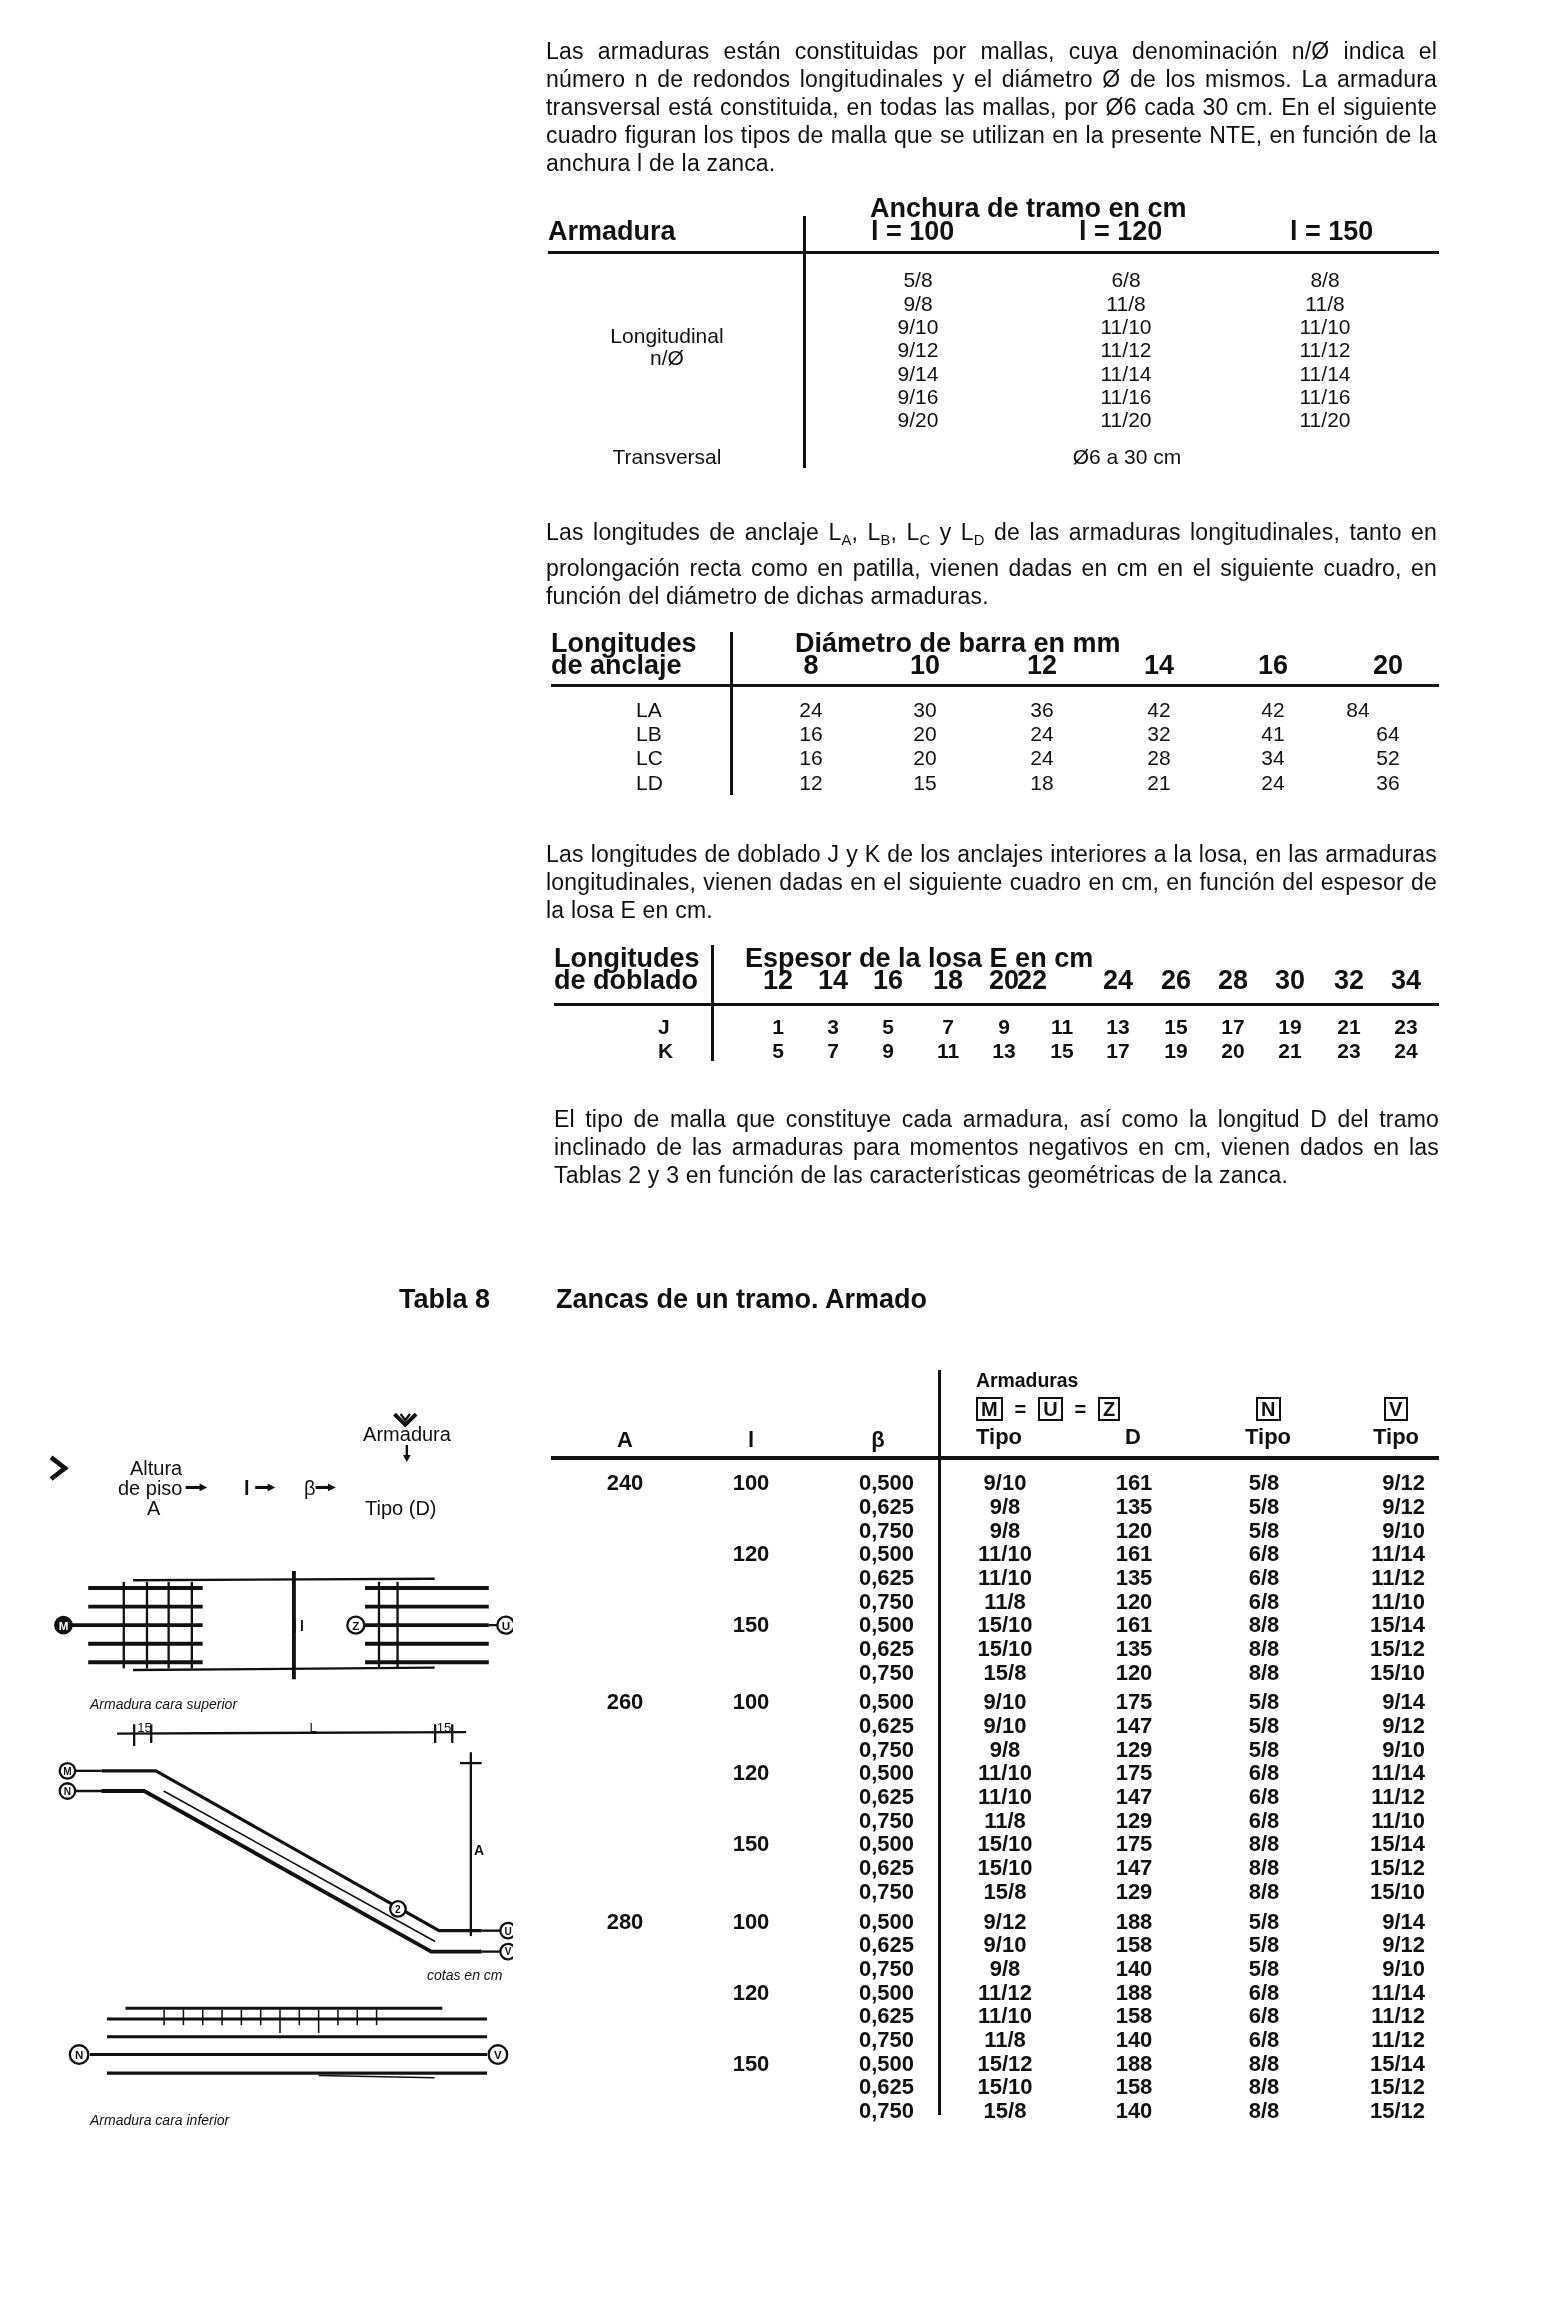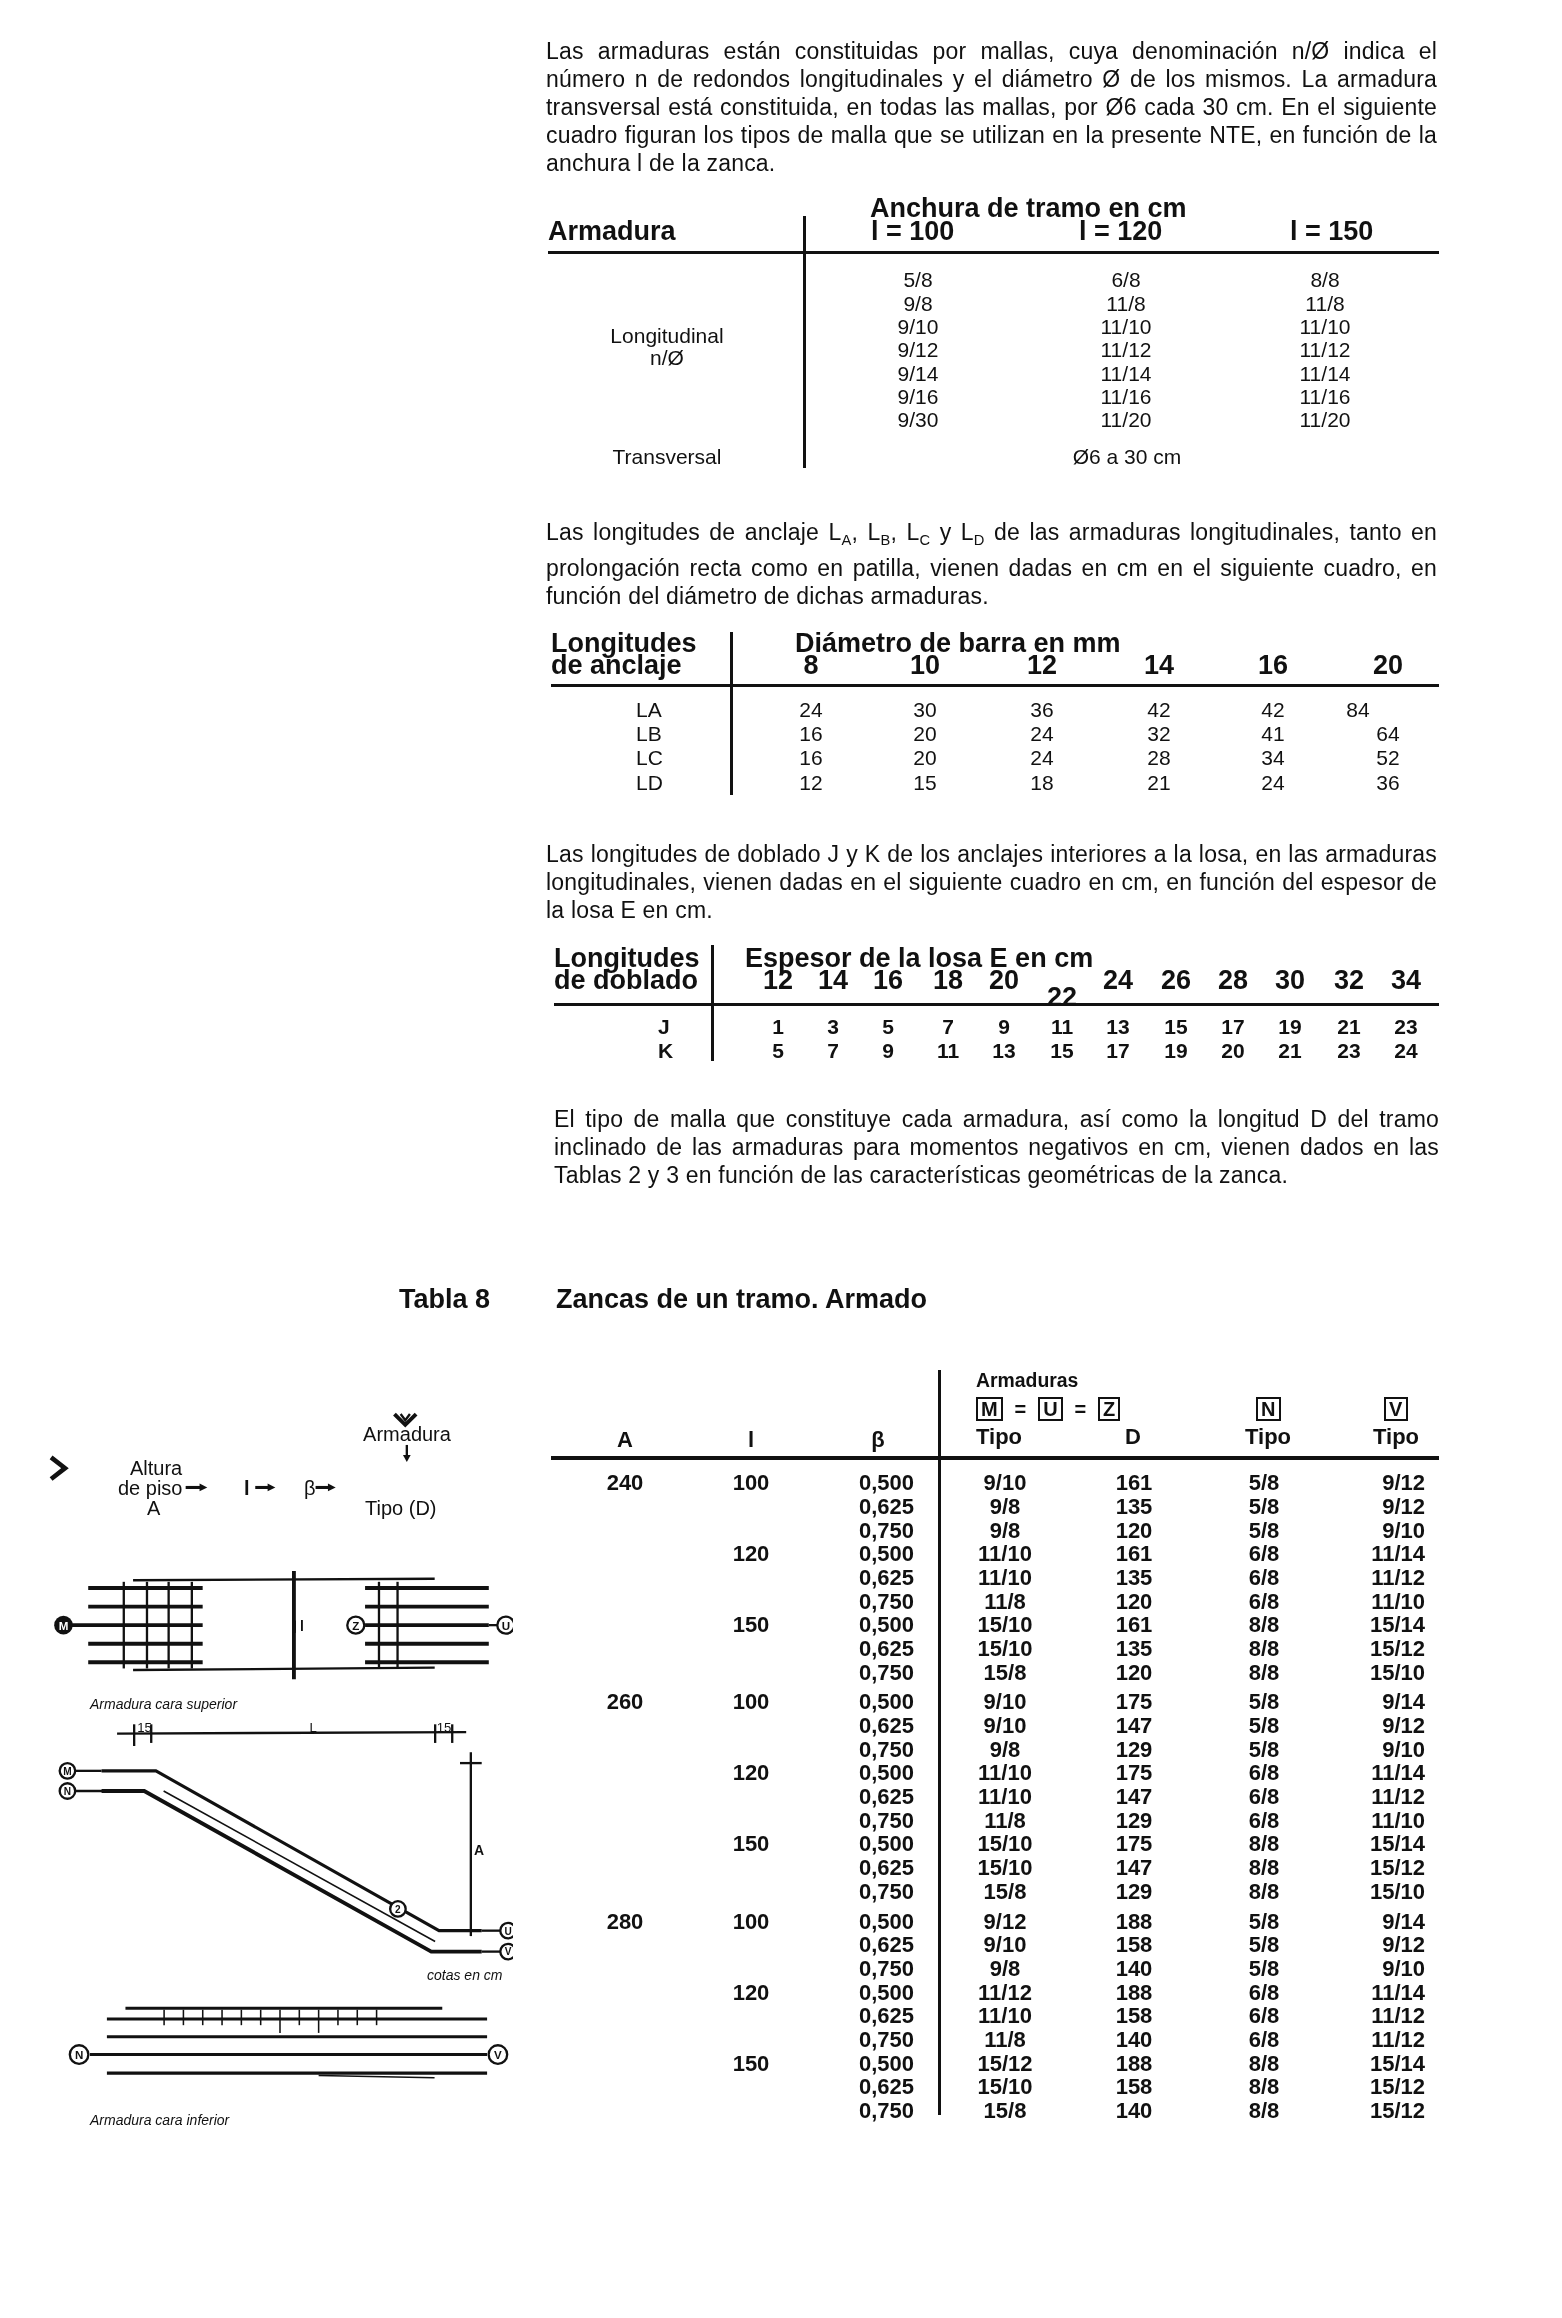--- a/index.html
+++ b/index.html
@@ -50,21 +50,21 @@
       <div class="cell c" style="left: 1325px; top: 315px;">11/10</div>
       <div class="cell c" style="left: 918px; top: 338px;">9/12</div>
       <div class="cell c" style="left: 1126px; top: 338px;">11/12</div>
       <div class="cell c" style="left: 1325px; top: 338px;">11/12</div>
       <div class="cell c" style="left: 918px; top: 362px;">9/14</div>
       <div class="cell c" style="left: 1126px; top: 362px;">11/14</div>
       <div class="cell c" style="left: 1325px; top: 362px;">11/14</div>
       <div class="cell c" style="left: 918px; top: 385px;">9/16</div>
       <div class="cell c" style="left: 1126px; top: 385px;">11/16</div>
       <div class="cell c" style="left: 1325px; top: 385px;">11/16</div>
-      <div class="cell c" style="left: 918px; top: 408px;">9/30</div>
+      <div class="cell c" style="left: 918px; top: 408px;">9/20</div>
       <div class="cell c" style="left: 1126px; top: 408px;">11/20</div>
       <div class="cell c" style="left: 1325px; top: 408px;">11/20</div>
     </div>
 
   <div class="cell c" style="left:667px; top:445px;">Transversal</div>
   <div class="cell c" style="left:1127px; top:445px;">Ø6 a 30 cm</div>
 </div>
 
 <p class="para" style="top:518px;">
   <span>Las longitudes de anclaje L</span><span class="sub">A</span><span>, L</span><span class="sub">B</span><span>, L</span><span class="sub">C</span><span> y L</span><span class="sub">D</span><span> de las armaduras longitudinales, tanto en prolongación recta como en patilla, vienen dadas en cm en el siguiente cuadro, en función del diámetro de dichas armaduras.</span>
@@ -121,21 +121,21 @@
 <div>
   <div class="tbl-head" style="left:554px; top:947px;">Longitudes</div>
   <div class="tbl-head" style="left:554px; top:969px;">de doblado</div>
   <div class="tbl-head" style="left:745px; top:947px;">Espesor de la losa E en cm</div>
   <div id="doblado-cols">
       <div class="tbl-head c" style="left: 778px; top: 969px;">12</div>
       <div class="tbl-head c" style="left: 833px; top: 969px;">14</div>
       <div class="tbl-head c" style="left: 888px; top: 969px;">16</div>
       <div class="tbl-head c" style="left: 948px; top: 969px;">18</div>
       <div class="tbl-head c" style="left: 1004px; top: 969px;">20</div>
-      <div class="tbl-head c" style="left: 1062px; top: 969px; margin-top: 17px;">22</div>
+      <div class="tbl-head c" style="left: 1032px; top: 969px;">22</div>
       <div class="tbl-head c" style="left: 1118px; top: 969px;">24</div>
       <div class="tbl-head c" style="left: 1176px; top: 969px;">26</div>
       <div class="tbl-head c" style="left: 1233px; top: 969px;">28</div>
       <div class="tbl-head c" style="left: 1290px; top: 969px;">30</div>
       <div class="tbl-head c" style="left: 1349px; top: 969px;">32</div>
       <div class="tbl-head c" style="left: 1406px; top: 969px;">34</div>
     </div>
   <div class="hrule" style="left:554px; top:1003px; width:885px; height:3.1px;"></div>
   <div class="vrule" style="left:711px; top:945px; height:116px;"></div>
   <div id="doblado-rows">

